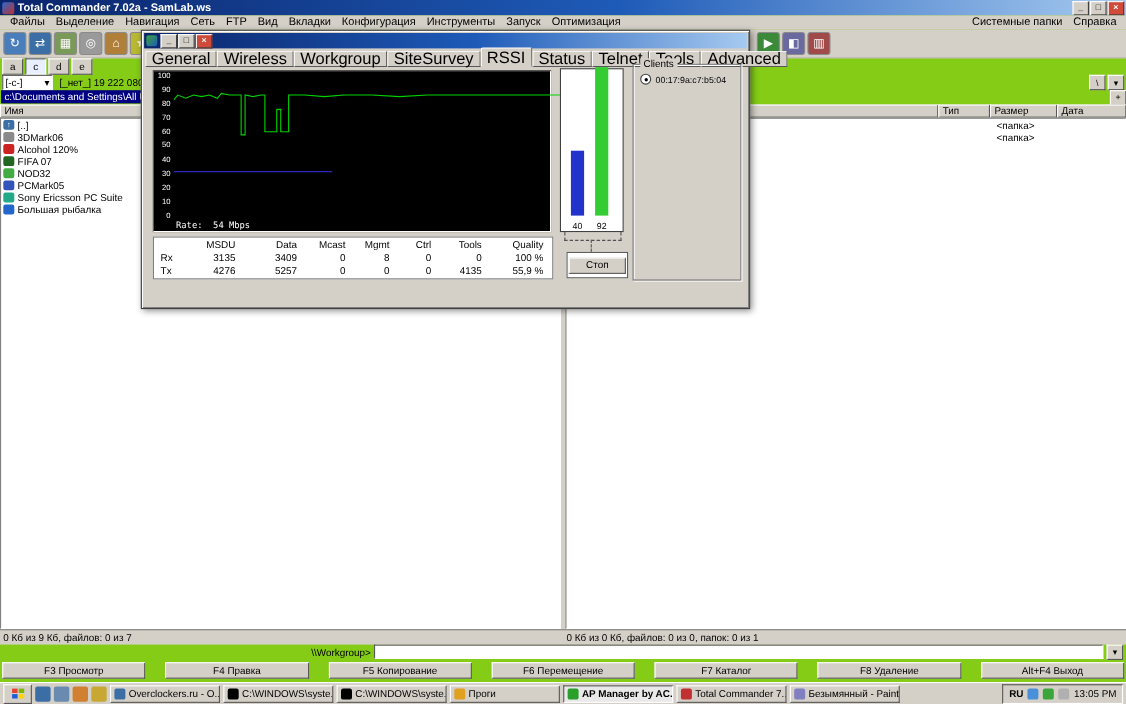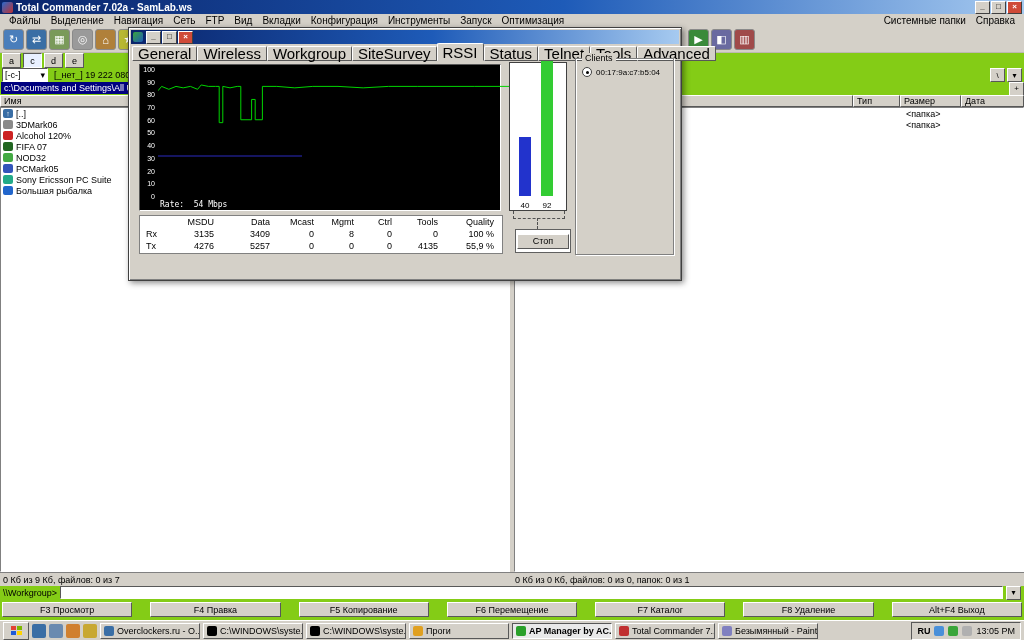--- a/index.html
+++ b/index.html
@@ -59,21 +59,21 @@
   .pdiv{width:4px;background:#d4d0c8}
   .frow{height:11px;display:flex;align-items:center;font-size:9px;gap:3px;padding-left:2px;white-space:nowrap}
   .ficon{width:10px;height:9px;border-radius:2px;flex:none}
   .updir{display:flex;align-items:center;justify-content:center}
   .updir::after{content:"↑";color:#fff;font-size:7px;line-height:9px}
   .c-name{flex:1}.c-type{width:42px}.c-size{width:56px}.c-date{width:58px}
   .statusrow{position:absolute;top:572px;left:0;right:0;height:13px;display:flex;font-size:9px;
              border-top:1px solid #808080;background:#d4d0c8}
   .shalf{width:512px;display:flex;align-items:center;padding-left:3px;white-space:nowrap;overflow:hidden}
   .cmdrow{position:absolute;top:585px;left:0;right:0;height:15px;display:flex;align-items:center;font-size:9px;gap:3px;padding:0 3px}
-  .cmdlabel{white-space:nowrap}
+  .cmdlabel{margin-left:280px;white-space:nowrap}
   .cmdinput{flex:1;height:11px;background:#fff;border-top:1px solid #585858;border-left:1px solid #585858;
             border-right:1px solid #fff;border-bottom:1px solid #fff;font-family:"Liberation Sans",sans-serif;
             font-size:9px;padding:0 2px;outline:none}
   .fkeys{position:absolute;top:601px;left:0;right:0;height:17px;display:flex;gap:18px;padding:1px 2px;box-sizing:border-box}
   .fkey{flex:1;font-size:9px;display:flex;align-items:center;justify-content:center;white-space:nowrap;overflow:hidden}
 
   
   .ap{position:absolute;left:128px;top:27px;width:552px;height:252px;background:#d4d0c8;
       border:1px solid #404040;box-shadow:inset 1px 1px 0 #fff,inset -1px -1px 0 #808080,2px 2px 6px rgba(0,0,0,.45)}
   .ap .titlebar{left:2px;right:2px;top:2px}

